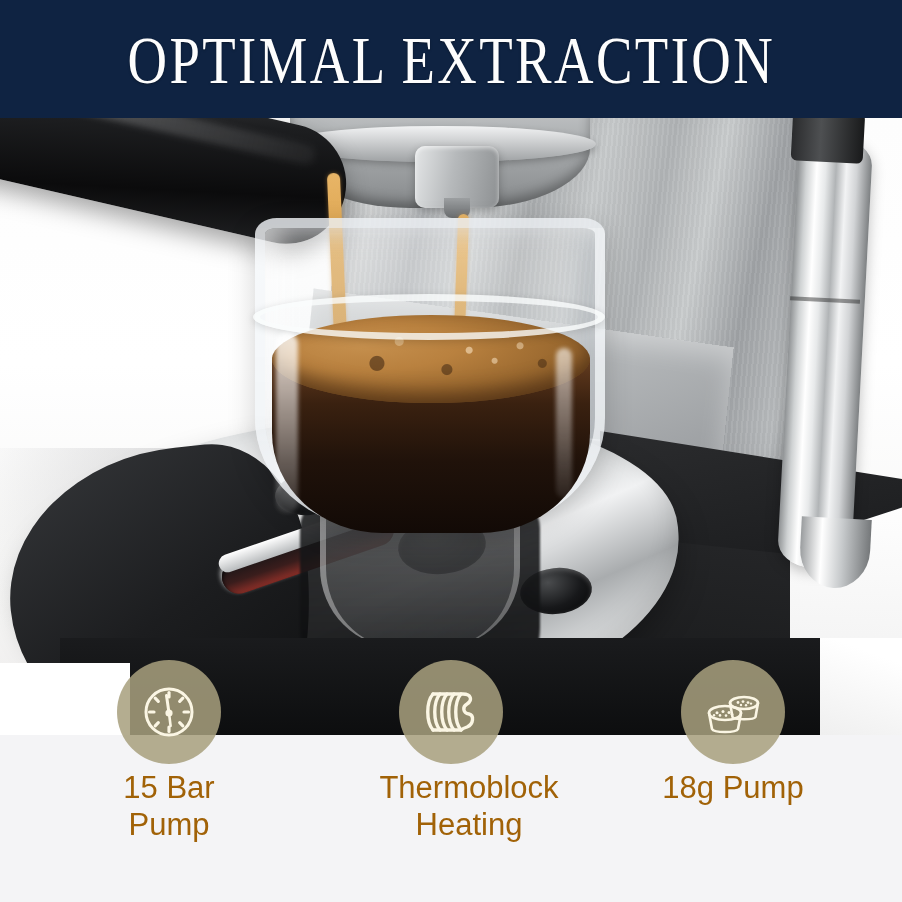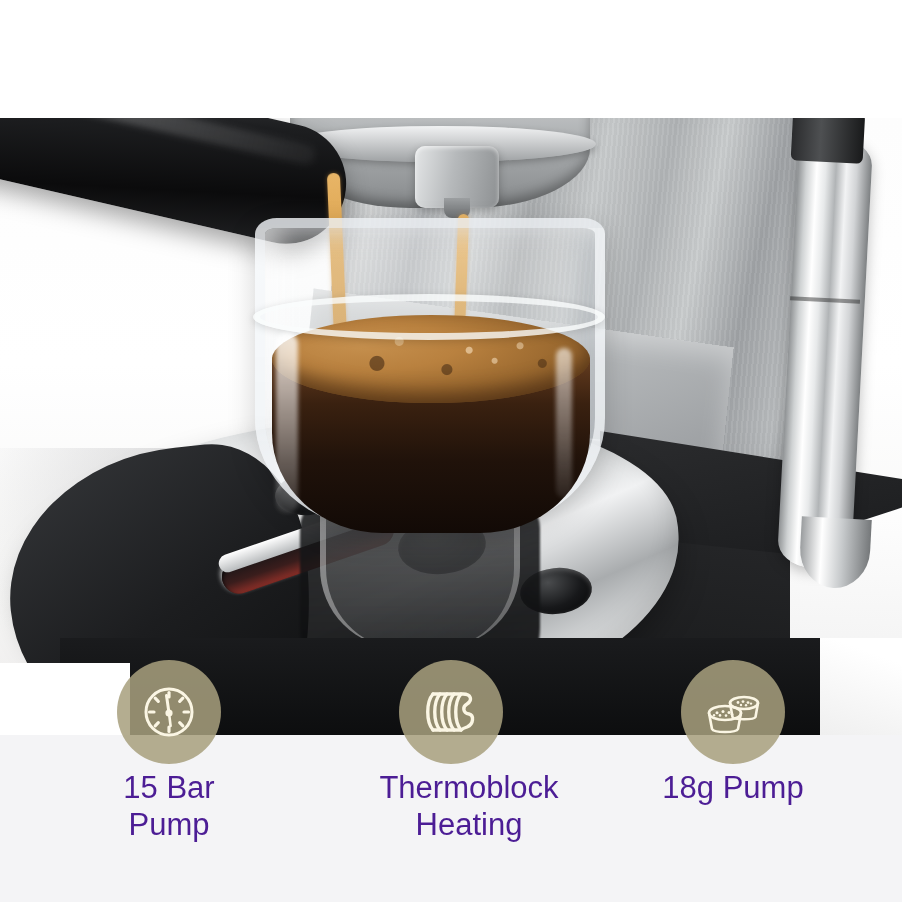--- a/index.html
+++ b/index.html
@@ -448,34 +448,37 @@
   .labels {
     position:absolute;
     left:0; top: 770px;
     width: 902px;
     z-index: 32;
   }
   .label-item {
     position:absolute;
     width: 280px;
     text-align:center;
-    color:#4c1d95;
+    color:#a16207;
     font-size: 31px;
     line-height: 1.18;
     white-space: pre-line;
   }
   .label-1 { left: 29px; }
   .label-2 { left: 329px; }
   .label-3 { left: 593px; }
 </style>
 </head>
 <body>
 
 <div class="poster">
 
+  <div class="banner">
+    <div class="banner-title">OPTIMAL EXTRACTION</div>
+  </div>
 
   <div class="photo">
     <div class="backdrop"></div>
     <div class="counter-shadow"></div>
 
     <div class="body-steel"></div>
     <div class="body-face"></div>
     <div class="face-ridge"></div>
 
     <div class="base-black"></div>

